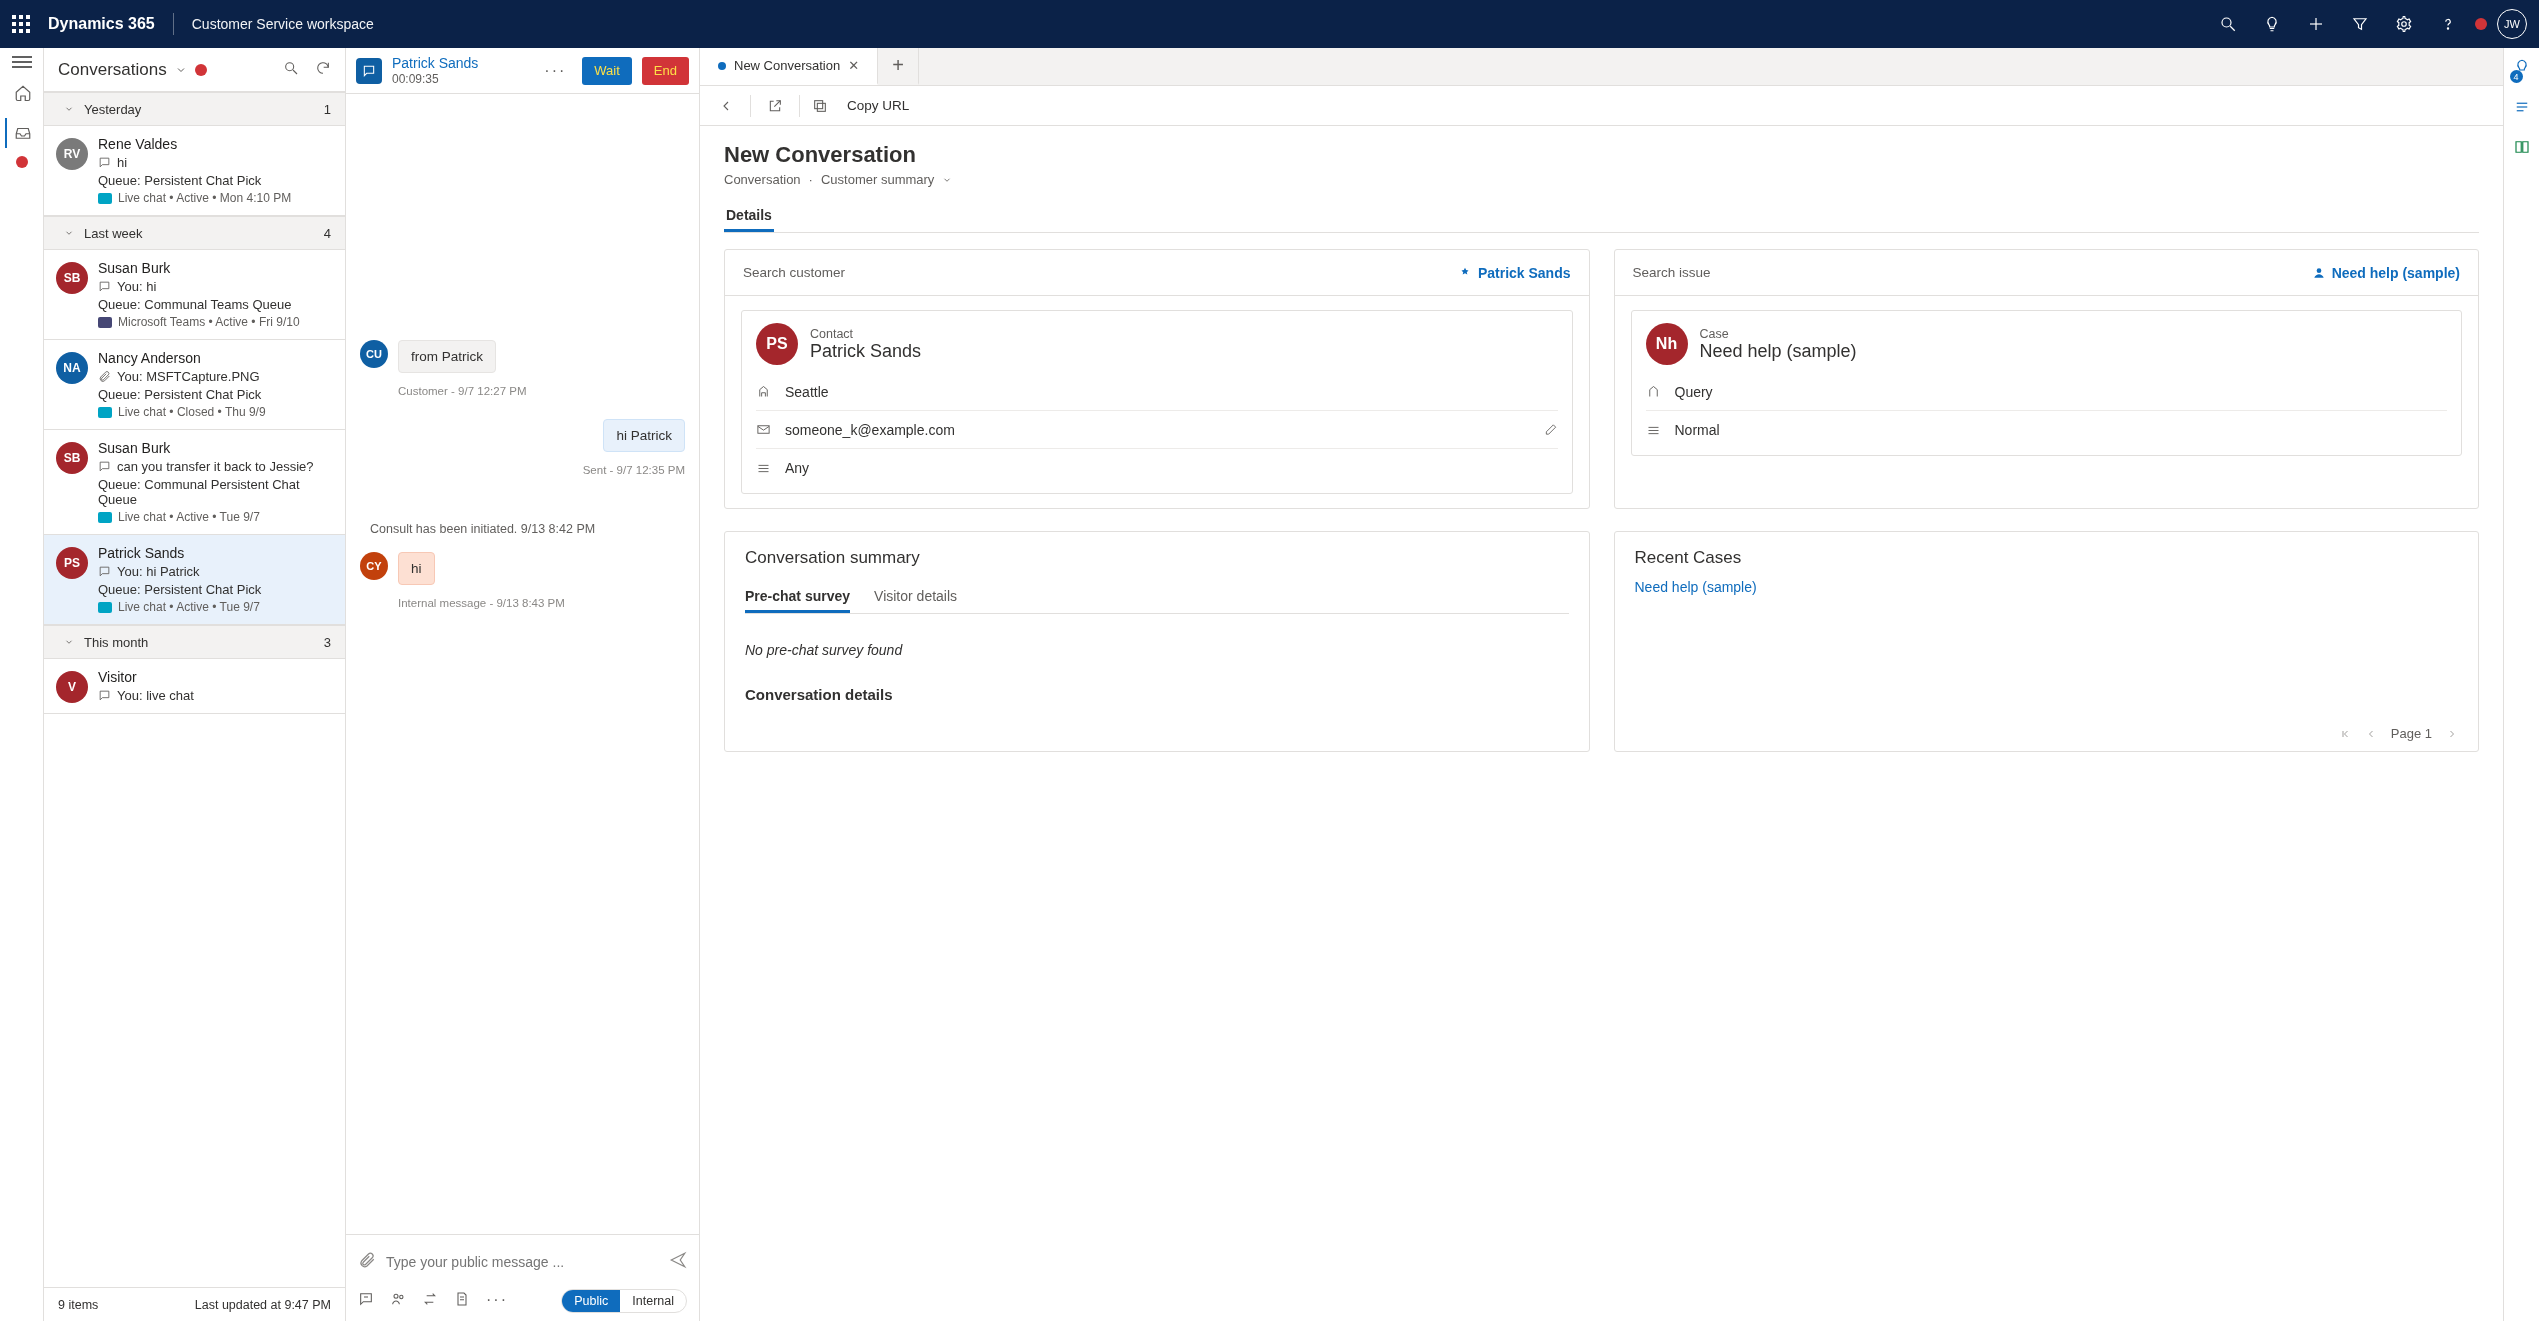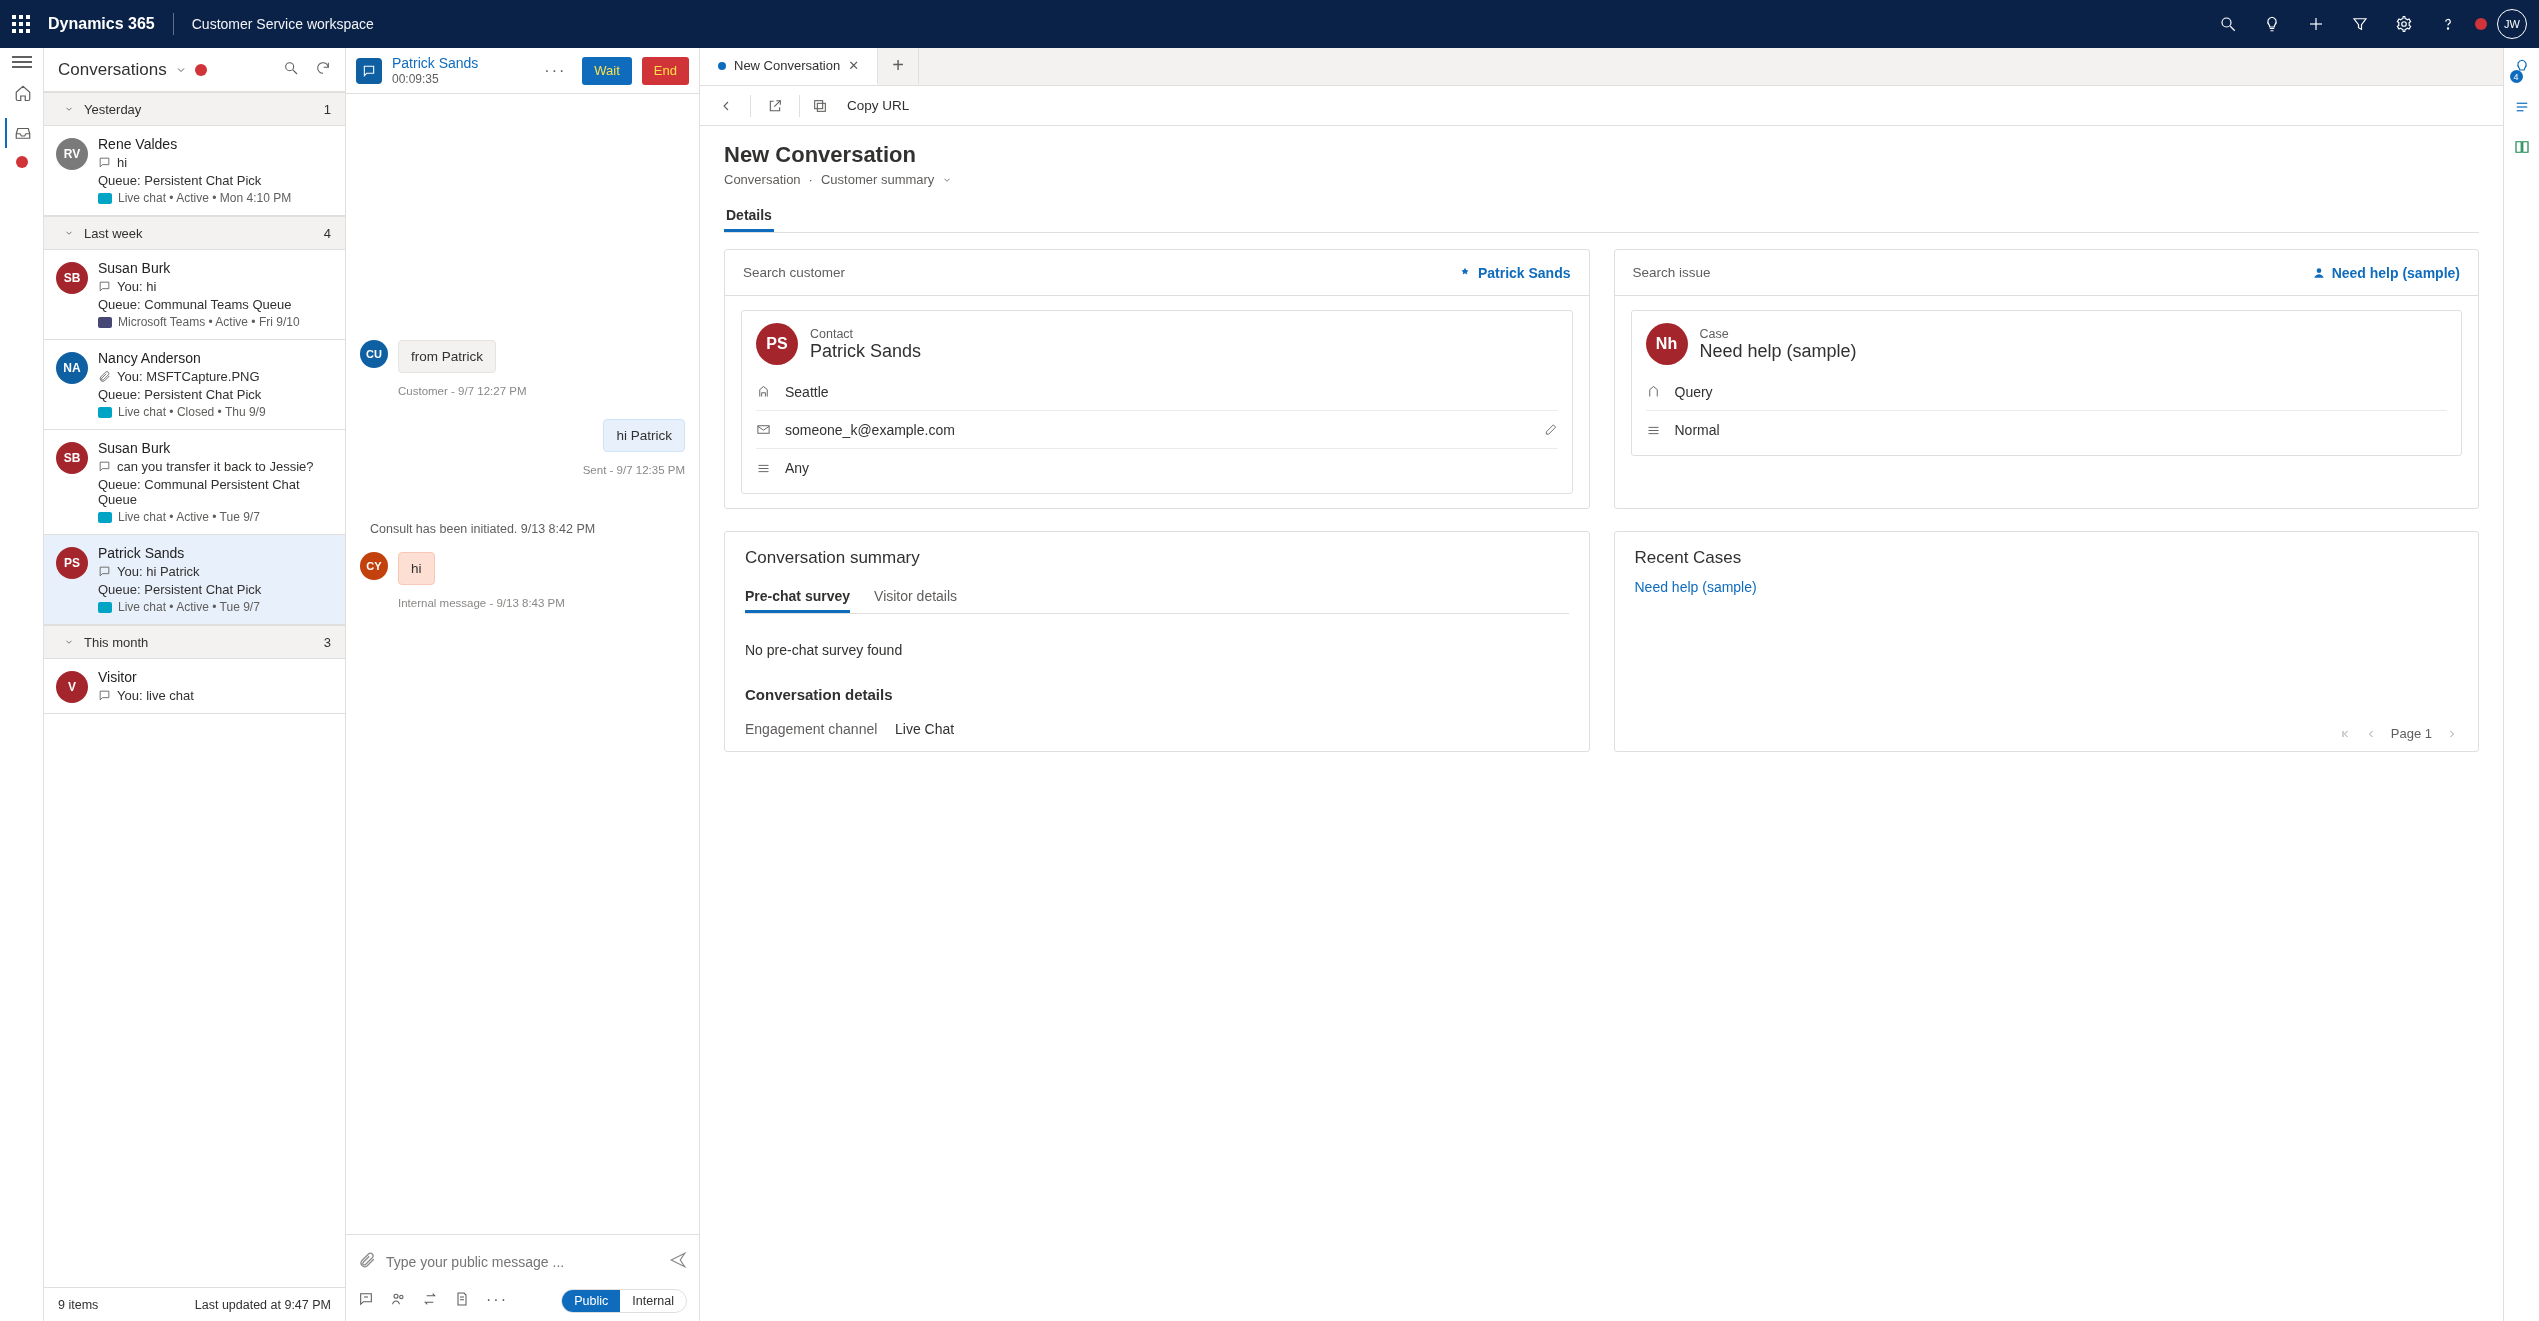--- a/index.html
+++ b/index.html
@@ -133,21 +133,21 @@
   .field-row{display:flex;align-items:center;gap:14px;height:38px;border-bottom:1px solid #edebe9;font-size:14px;}
   .field-row:last-child{border-bottom:none;}
   .field-row svg{width:15px;height:15px;stroke:#605e5c;fill:none;stroke-width:1.5;}
   .field-row .val{flex:1;}
   .field-row .edit{width:14px;}
   .summary-card{margin-top:22px;}
   .stitle{font-size:17px;margin:16px 20px 0;}
   .inner-tabs{display:flex;gap:24px;margin:14px 20px 0;border-bottom:1px solid var(--lightborder);}
   .inner-tabs span{padding:6px 0;font-size:14px;color:#605e5c;border-bottom:3px solid transparent;}
   .inner-tabs span.active{color:#323130;border-bottom-color:#0f6cbd;font-weight:600;}
-  .survey-empty{padding:28px 20px;color:#323130;font-size:14px;}
+  .survey-empty{padding:28px 20px;color:#323130;font-size:14px;font-style:italic;}
   .conv-details{padding:0 20px 0px;}
   .cdt{font-size:15px;font-weight:600;margin:0 0 12px;}
   .cd-row{display:flex;font-size:14px;padding:6px 0;}
   .cd-row .k{width:150px;color:#605e5c;}
   .recent-list{padding:10px 20px;}
   .recent-list a{color:#0f6cbd;font-size:14px;text-decoration:none;}
   .pager{display:flex;align-items:center;justify-content:flex-end;gap:14px;padding:10px 20px;font-size:13px;color:#605e5c;}
   .pager svg{width:12px;height:12px;stroke:#a19f9d;fill:none;stroke-width:2;}
   
   .right-rail{width:36px;border-left:1px solid var(--lightborder);display:flex;flex-direction:column;align-items:center;padding-top:10px;gap:18px;}
@@ -595,24 +595,20 @@
       <div class="cards-row summary-card">
         <div class="card">
           <div class="stitle">Conversation summary</div>
           <div class="inner-tabs">
             <span class="active">Pre-chat survey</span>
             <span>Visitor details</span>
           </div>
           <div class="survey-empty">No pre-chat survey found</div>
           <div class="conv-details">
             <div class="cdt">Conversation details</div>
-            <div class="cd-row">
-              <span class="k">Engagement channel</span>
-              <span>Live Chat</span>
-            </div>
           </div>
         </div>
         <div class="card">
           <div class="stitle">Recent Cases</div>
           <div class="recent-list">
             <a href="#">Need help (sample)</a>
           </div>
           <div style="height:110px"></div>
           <div class="pager">
             <svg viewBox="0 0 24 24">

